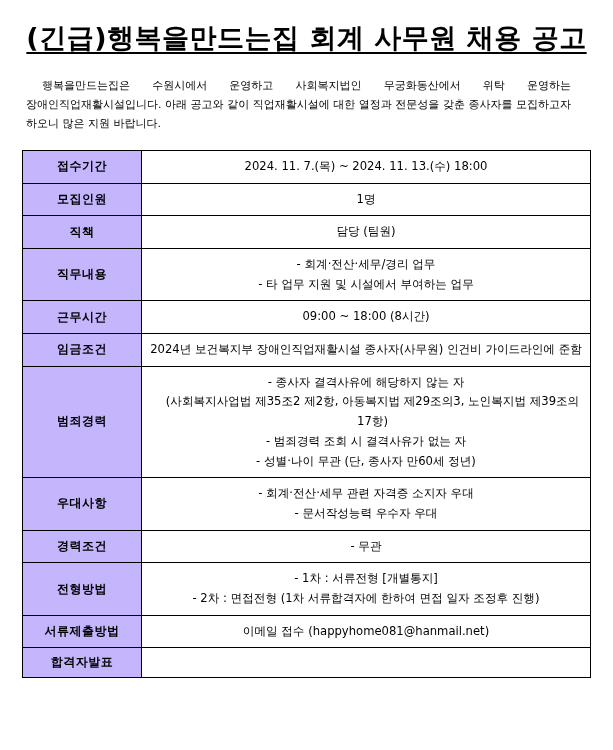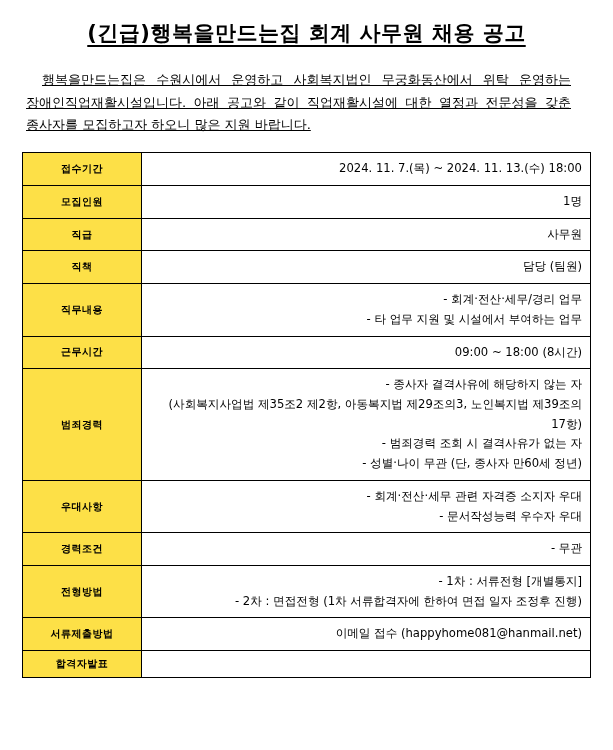--- a/index.html
+++ b/index.html
@@ -16,59 +16,58 @@
   }
   .page {
     width: 613px;
     height: 750px;
     box-sizing: border-box;
     padding: 14px 22px 0 22px;
     position: relative;
   }
   .doc-title {
     text-align: center;
-    font-size: 21px;
+    font-size: 27px;
     font-weight: bold;
     letter-spacing: 0.5px;
     text-decoration: underline;
     text-underline-offset: 5px;
     margin: 6px 0 0 0;
     line-height: 1.3;
     white-space: nowrap;
   }
   .intro {
     margin: 22px 20px 16px 4px;
-    font-size: 13px;
+    font-size: 11px;
     line-height: 1.72;
     text-align: justify;
     text-indent: 16px;
     word-break: keep-all;
-    text-decoration: underline;
   }
   table.info {
     width: 100%;
     border-collapse: collapse;
     table-layout: fixed;
     font-size: 11.6px;
   }
   table.info td {
     border: 1px solid #000000;
     vertical-align: middle;
     padding: 6px 8px;
   }
   td.label {
     width: 102px;
     text-align: center;
     font-weight: bold;
-    background: #fde047;
+    background: #c4b5fd;
     letter-spacing: 0.5px;
-    font-size: 10px;
+    font-size: 12px;
   }
   td.value {
-    text-align: right;
+    text-align: center;
     padding-left: 11px;
     line-height: 1.7;
   }
   .row-tall td { padding-top: 9px; padding-bottom: 9px; }
   .line { display: block; }
   .indent { display: block; padding-left: 13px; }
 </style>
 </head>
 <body>
 
@@ -83,42 +82,42 @@
             <span class="line">2024. 11. 7.(목) ~ 2024. 11. 13.(수) 18:00</span>
           </td>
         </tr>
         <tr>
           <td class="label">모집인원</td>
           <td class="value">
             <span class="line">1명</span>
           </td>
         </tr>
         <tr>
-          <td class="label">직급</td>
-          <td class="value">
-            <span class="line">사무원</span>
-          </td>
-        </tr>
-        <tr>
           <td class="label">직책</td>
           <td class="value">
             <span class="line">담당 (팀원)</span>
           </td>
         </tr>
         <tr class="row-tall">
           <td class="label">직무내용</td>
           <td class="value">
             <span class="line">- 회계·전산·세무/경리 업무</span>
             <span class="line">- 타 업무 지원 및 시설에서 부여하는 업무</span>
           </td>
         </tr>
         <tr>
           <td class="label">근무시간</td>
           <td class="value">
             <span class="line">09:00 ~ 18:00 (8시간)</span>
+          </td>
+        </tr>
+        <tr>
+          <td class="label">임금조건</td>
+          <td class="value">
+            <span class="line">2024년 보건복지부 장애인직업재활시설 종사자(사무원) 인건비 가이드라인에 준함</span>
           </td>
         </tr>
         <tr class="row-tall">
           <td class="label">범죄경력</td>
           <td class="value">
             <span class="line">- 종사자 결격사유에 해당하지 않는 자</span>
             <span class="indent">(사회복지사업법 제35조2 제2항, 아동복지법 제29조의3, 노인복지법 제39조의17항)</span>
             <span class="line">- 범죄경력 조회 시 결격사유가 없는 자</span>
             <span class="line">- 성별·나이 무관 (단, 종사자 만60세 정년)</span>
           </td>

